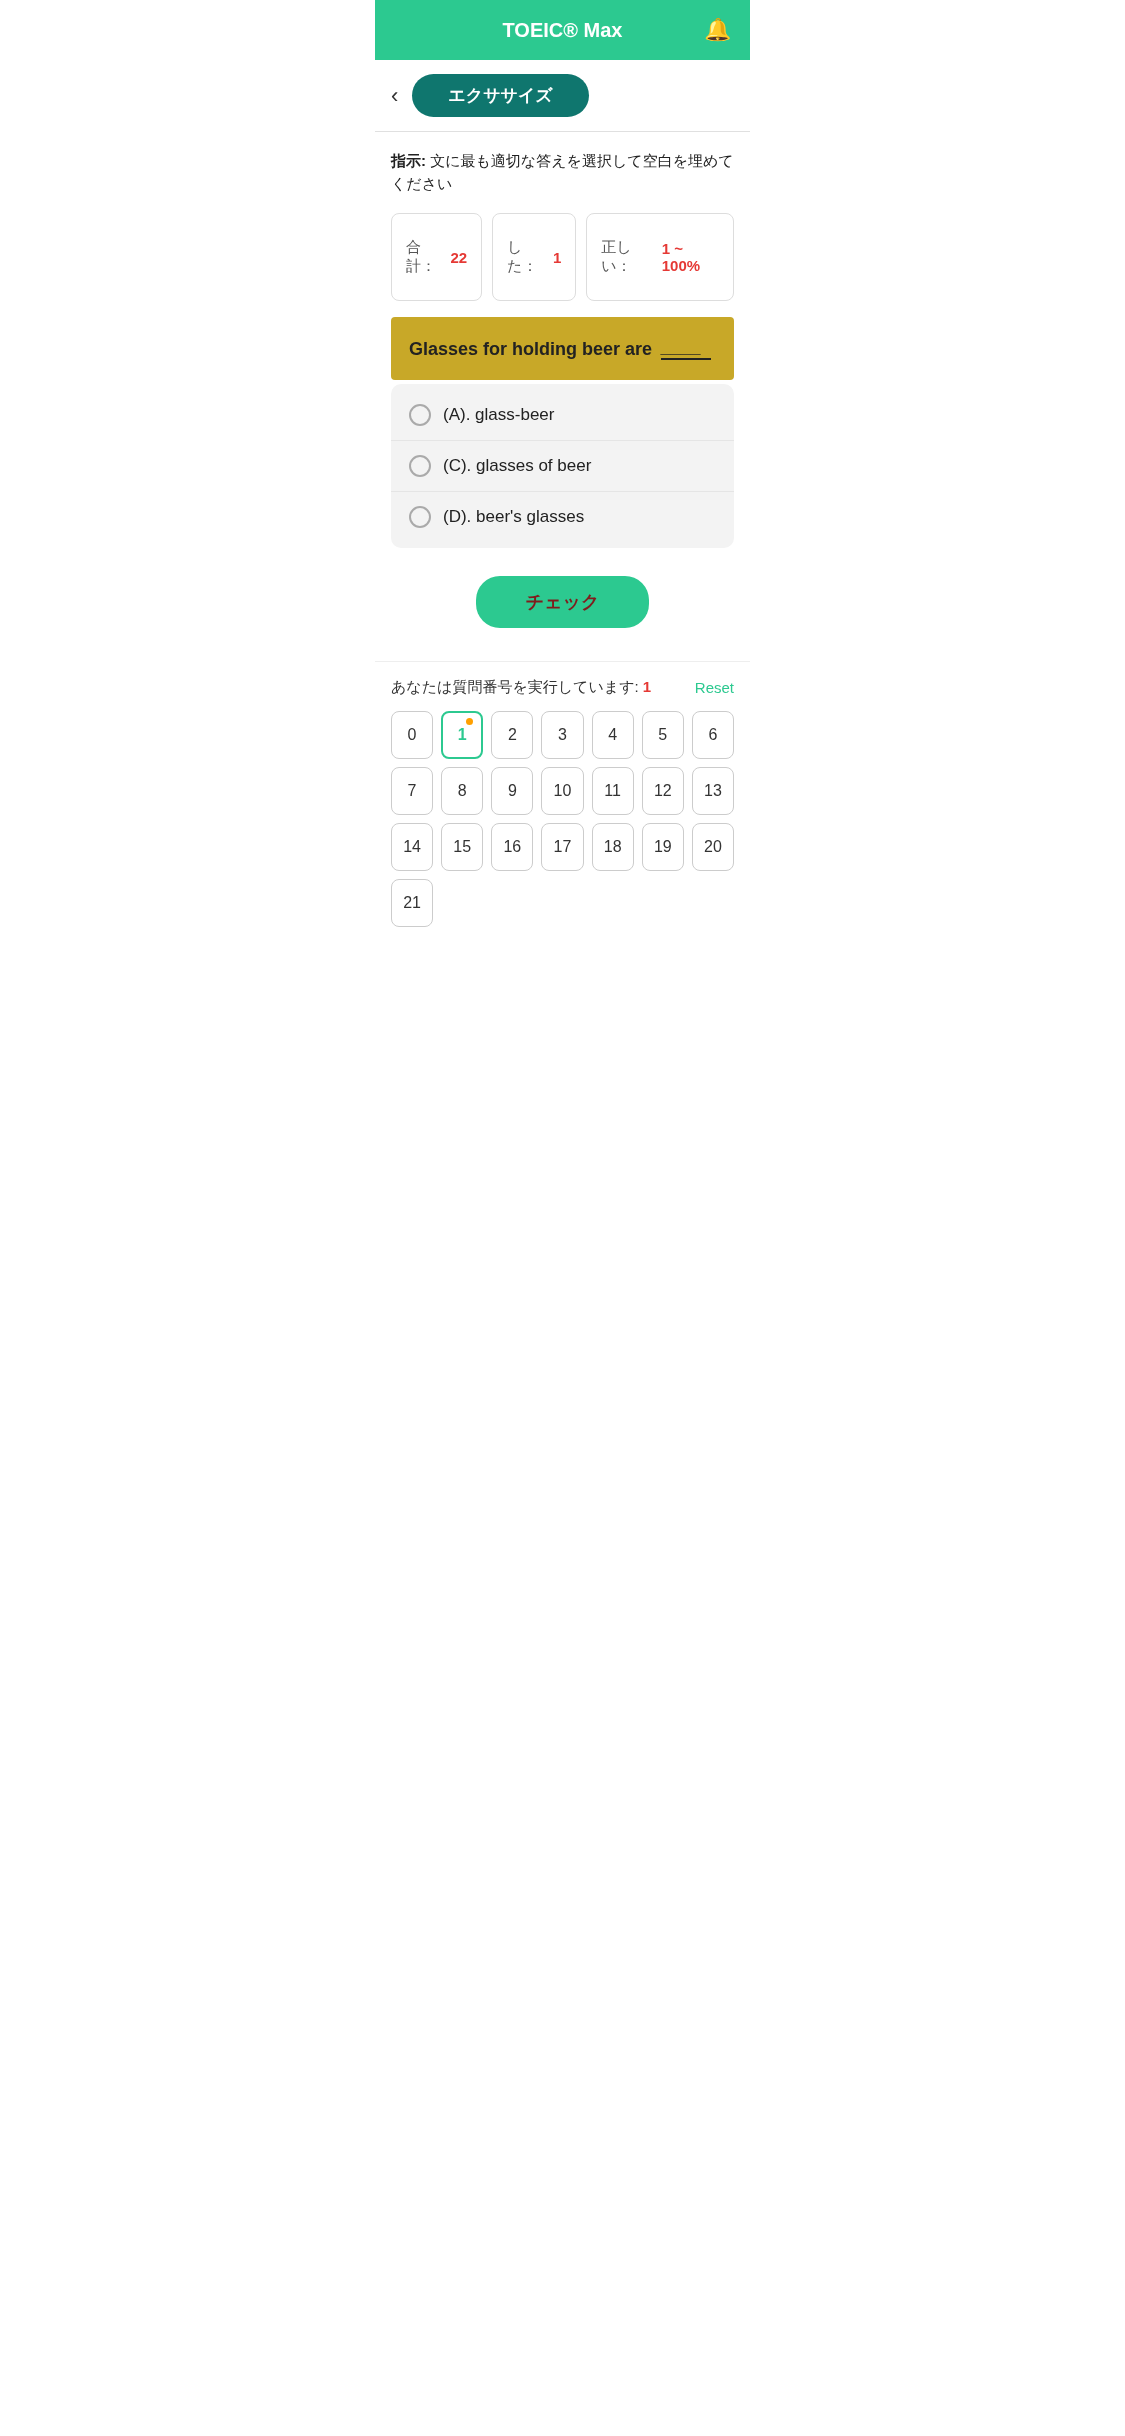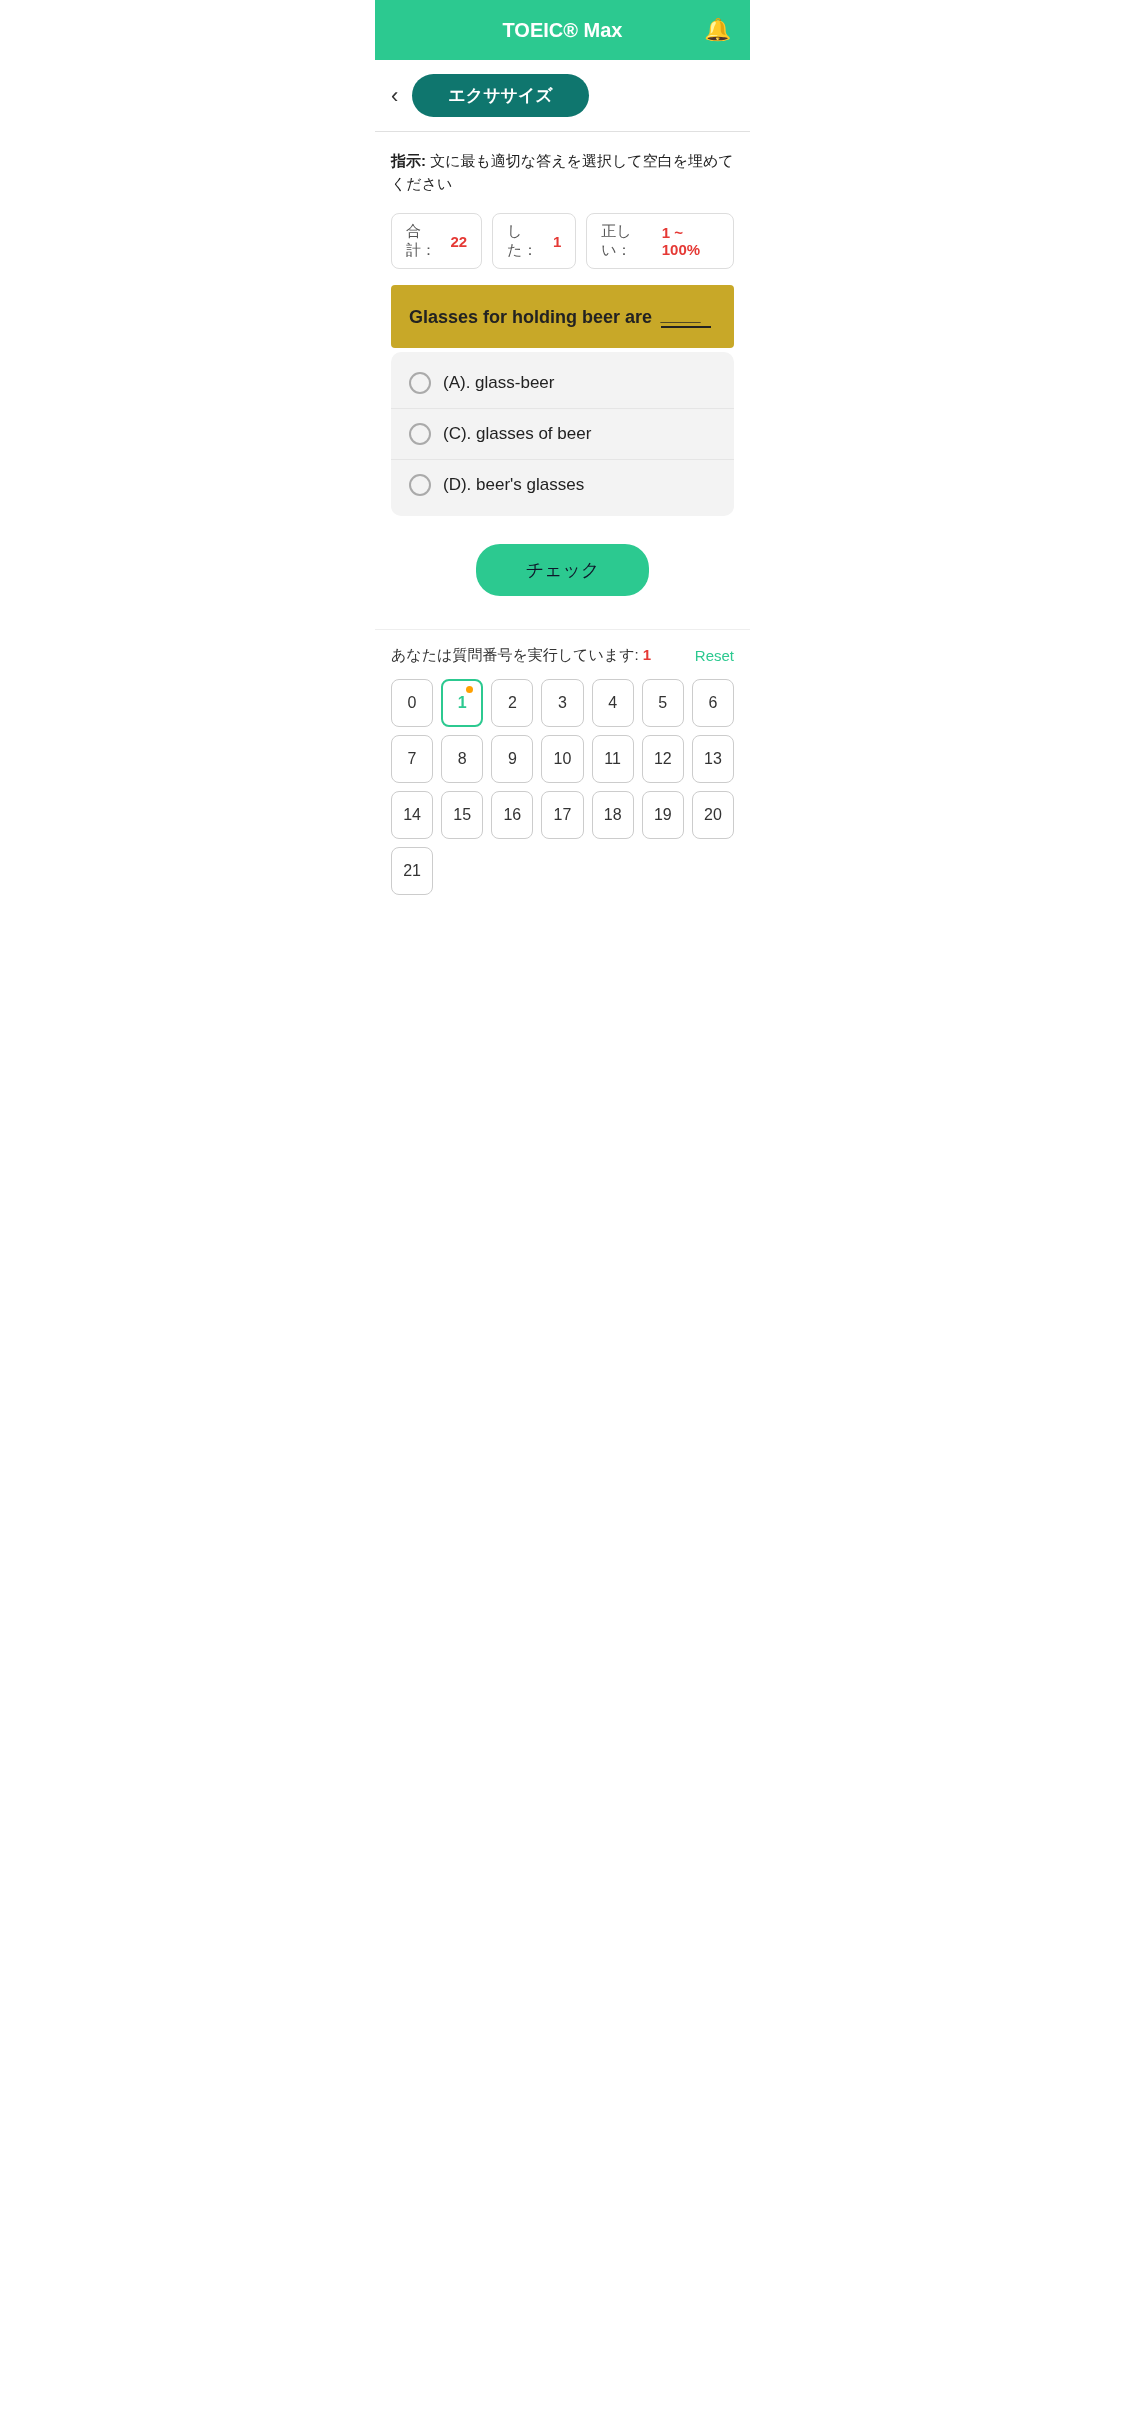--- a/index.html
+++ b/index.html
@@ -73,21 +73,21 @@
 
     
     .stats-row {
       display: flex;
       gap: 10px;
       padding: 6px 16px 16px;
     }
     .stat-box {
       border: 1px solid #ddd;
       border-radius: 8px;
-      padding: 8px 14px;
+      padding: 24px 14px;
       font-size: 15px;
       color: #555;
       display: flex;
       align-items: center;
       gap: 6px;
     }
     .stat-box .stat-val {
       color: #e53935;
       font-weight: 700;
     }
@@ -141,26 +141,26 @@
     }
 
     
     .check-btn-wrap {
       display: flex;
       justify-content: center;
       margin: 28px 0 16px;
     }
     .check-btn {
       background: #2CC990;
-      color: #0f172a;
+      color: #7f1d1d;
       border: none;
       border-radius: 24px;
       padding: 14px 50px;
       font-size: 18px;
-      font-weight: 400;
+      font-weight: 700;
       cursor: pointer;
       text-align: right;
     }
 
     
     .nav-section {
       padding: 16px 16px 0;
       border-top: 1px solid #eee;
       margin-top: 33px;
     }

